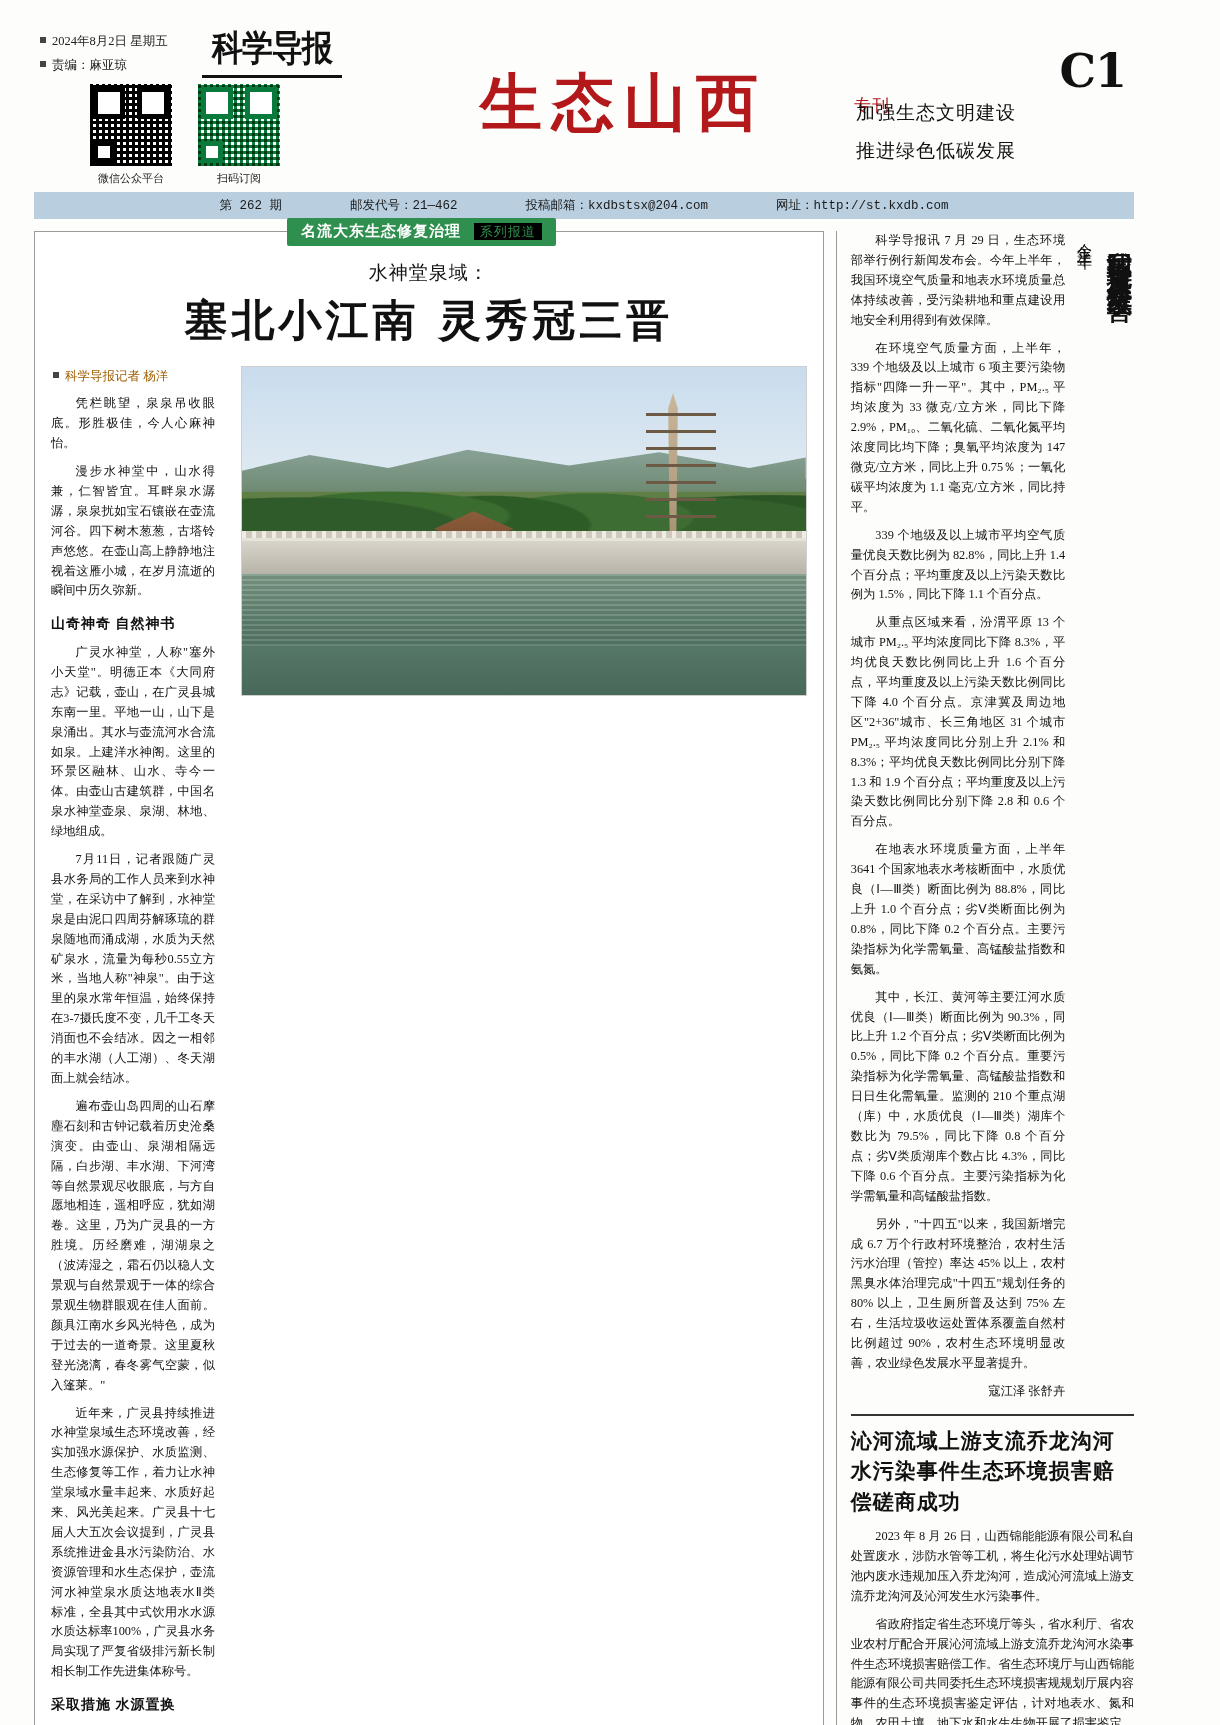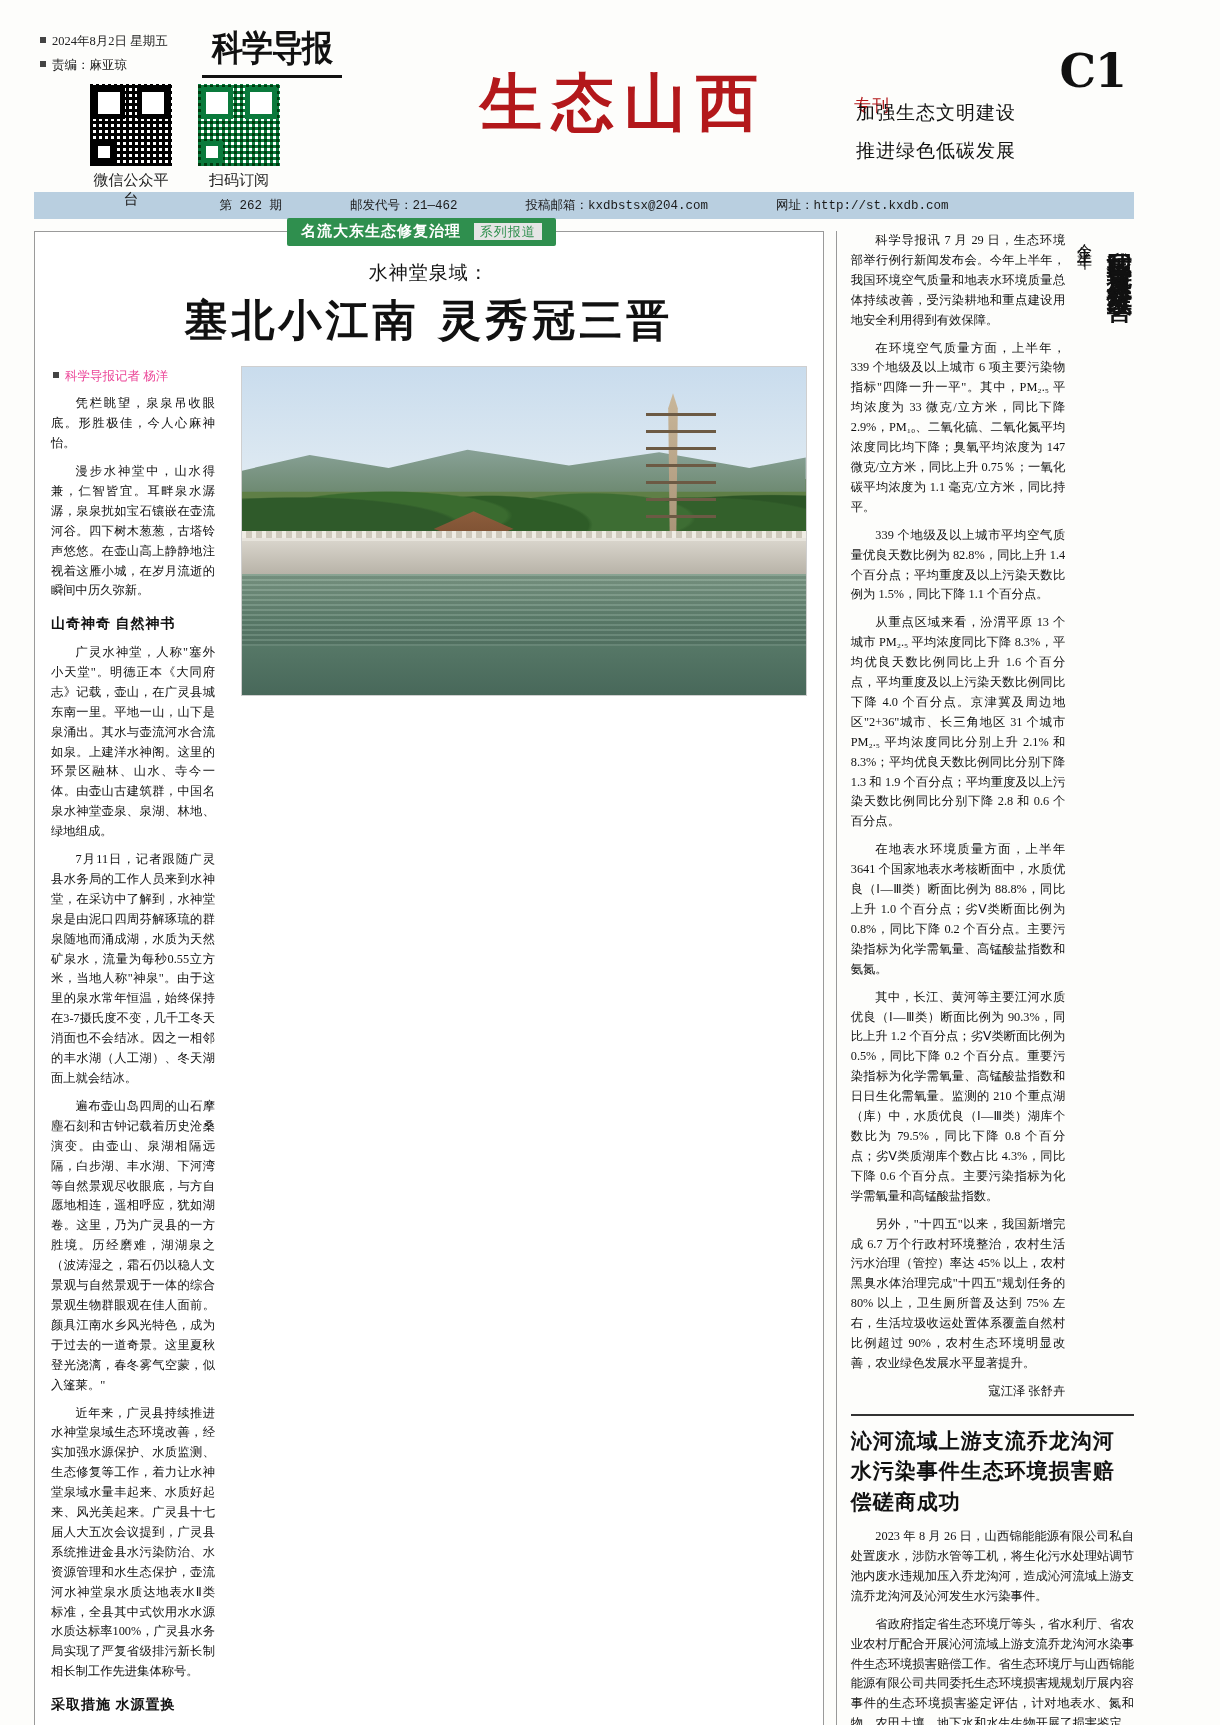--- a/index.html
+++ b/index.html
@@ -45,21 +45,21 @@
   .qr::before{ left:3px; top:3px; }
   .qr::after{ right:3px; top:3px; }
   .qr .mark3{ position:absolute; left:3px; bottom:3px; width:22px; height:22px; background:#fff; border:5px solid #111;}
   .qr.green{ filter:none;
     background-image:
       repeating-linear-gradient(90deg,#0a7a3c 0 3px,transparent 3px 6px),
       repeating-linear-gradient(0deg,#0a7a3c 0 3px,transparent 3px 6px);
   }
   .qr.green::before,.qr.green::after{ border-color:#0a7a3c; }
   .qr.green .mark3{ border-color:#0a7a3c; }
-  .qr-cap { text-align:center; font-size:15px; margin-top:5px; color:#222;font-family:Liberation Mono, monospace; }
+  .qr-cap { text-align:center; font-size:11px; margin-top:5px; color:#222;font-family:Liberation Mono, monospace; }
 
   .big-title { position:absolute; left:330px; top:52px; width:520px; text-align:center; }
   .big-title .txt {
     font-family:"DejaVu Serif", serif;
     font-size:62px; font-weight:bold; color:#b3181b; letter-spacing:10px;
     line-height:1.05;
   }
   .big-title .sub { position:absolute; right:-6px; bottom:18px; font-size:17px; color:#b3181b; letter-spacing:1px;}
 
   .slogan { position:absolute; right:118px; top:76px; font-size:19px; line-height:2; color:#111; letter-spacing:1px; text-align:left;}
@@ -82,27 +82,27 @@
     border:1px solid #9a9a9a; padding:14px 16px 10px 16px; position:relative;
     background:#fff;
   }
   .series-tag {
     position:absolute; left:252px; top:-14px;
     background:#2f8f4e; color:#fff; font-size:14.5px; padding:4px 14px 5px 14px;
     letter-spacing:1px; white-space:nowrap;
     border-radius:2px;
   }
   .series-tag b { font-size:15px; }
-  .series-tag .s2 { background:#e5e5e5; color:#2f8f4e; margin-left:8px; padding:1px 6px; font-size:13px;}
+  .series-tag .s2 { background:#000000; color:#2f8f4e; margin-left:8px; padding:1px 6px; font-size:13px;}
   .kicker { text-align:center; font-size:19px; margin:14px 0 4px 0; letter-spacing:1px; }
   .headline {
     text-align:center; font-family:"DejaVu Serif",serif; font-weight:bold;
     font-size:43px; letter-spacing:4px; margin:6px 0 16px 0;
   }
-  .byline { font-size:12.5px; color:#ec4899; margin:0 0 8px 2px; }
+  .byline { font-size:12.5px; color:#a16207; margin:0 0 8px 2px; }
   .byline .sq{ display:inline-block; width:6px; height:6px; background:#444; margin-right:6px; vertical-align:2px;}
 
   .feature-body { display:flex; gap:14px; }
   .fcol { width:176px; font-size:12.3px; line-height:1.62; text-align:justify; color:#111; }
   .fcol p { margin:0 12px 8px 0; text-indent:2em;font-family:Liberation Serif, serif; }
   .fcol h4 { font-size:14px; margin:12px 0 7px 0; font-weight:bold; letter-spacing:1px; text-indent:0;}
   .photo-area { width:calc(100% - 190px); }
   .photo {
     width:100%; height:330px; position:relative; overflow:hidden; border:1px solid #cfcfcf;
     background:linear-gradient(#cfe0ef 0 26%, #bcd3e4 26% 34%, #5f7f46 34% 40%, #4d6f3c 40% 52%, #8a8f86 52% 60%, #9fb7c9 60% 100%);

